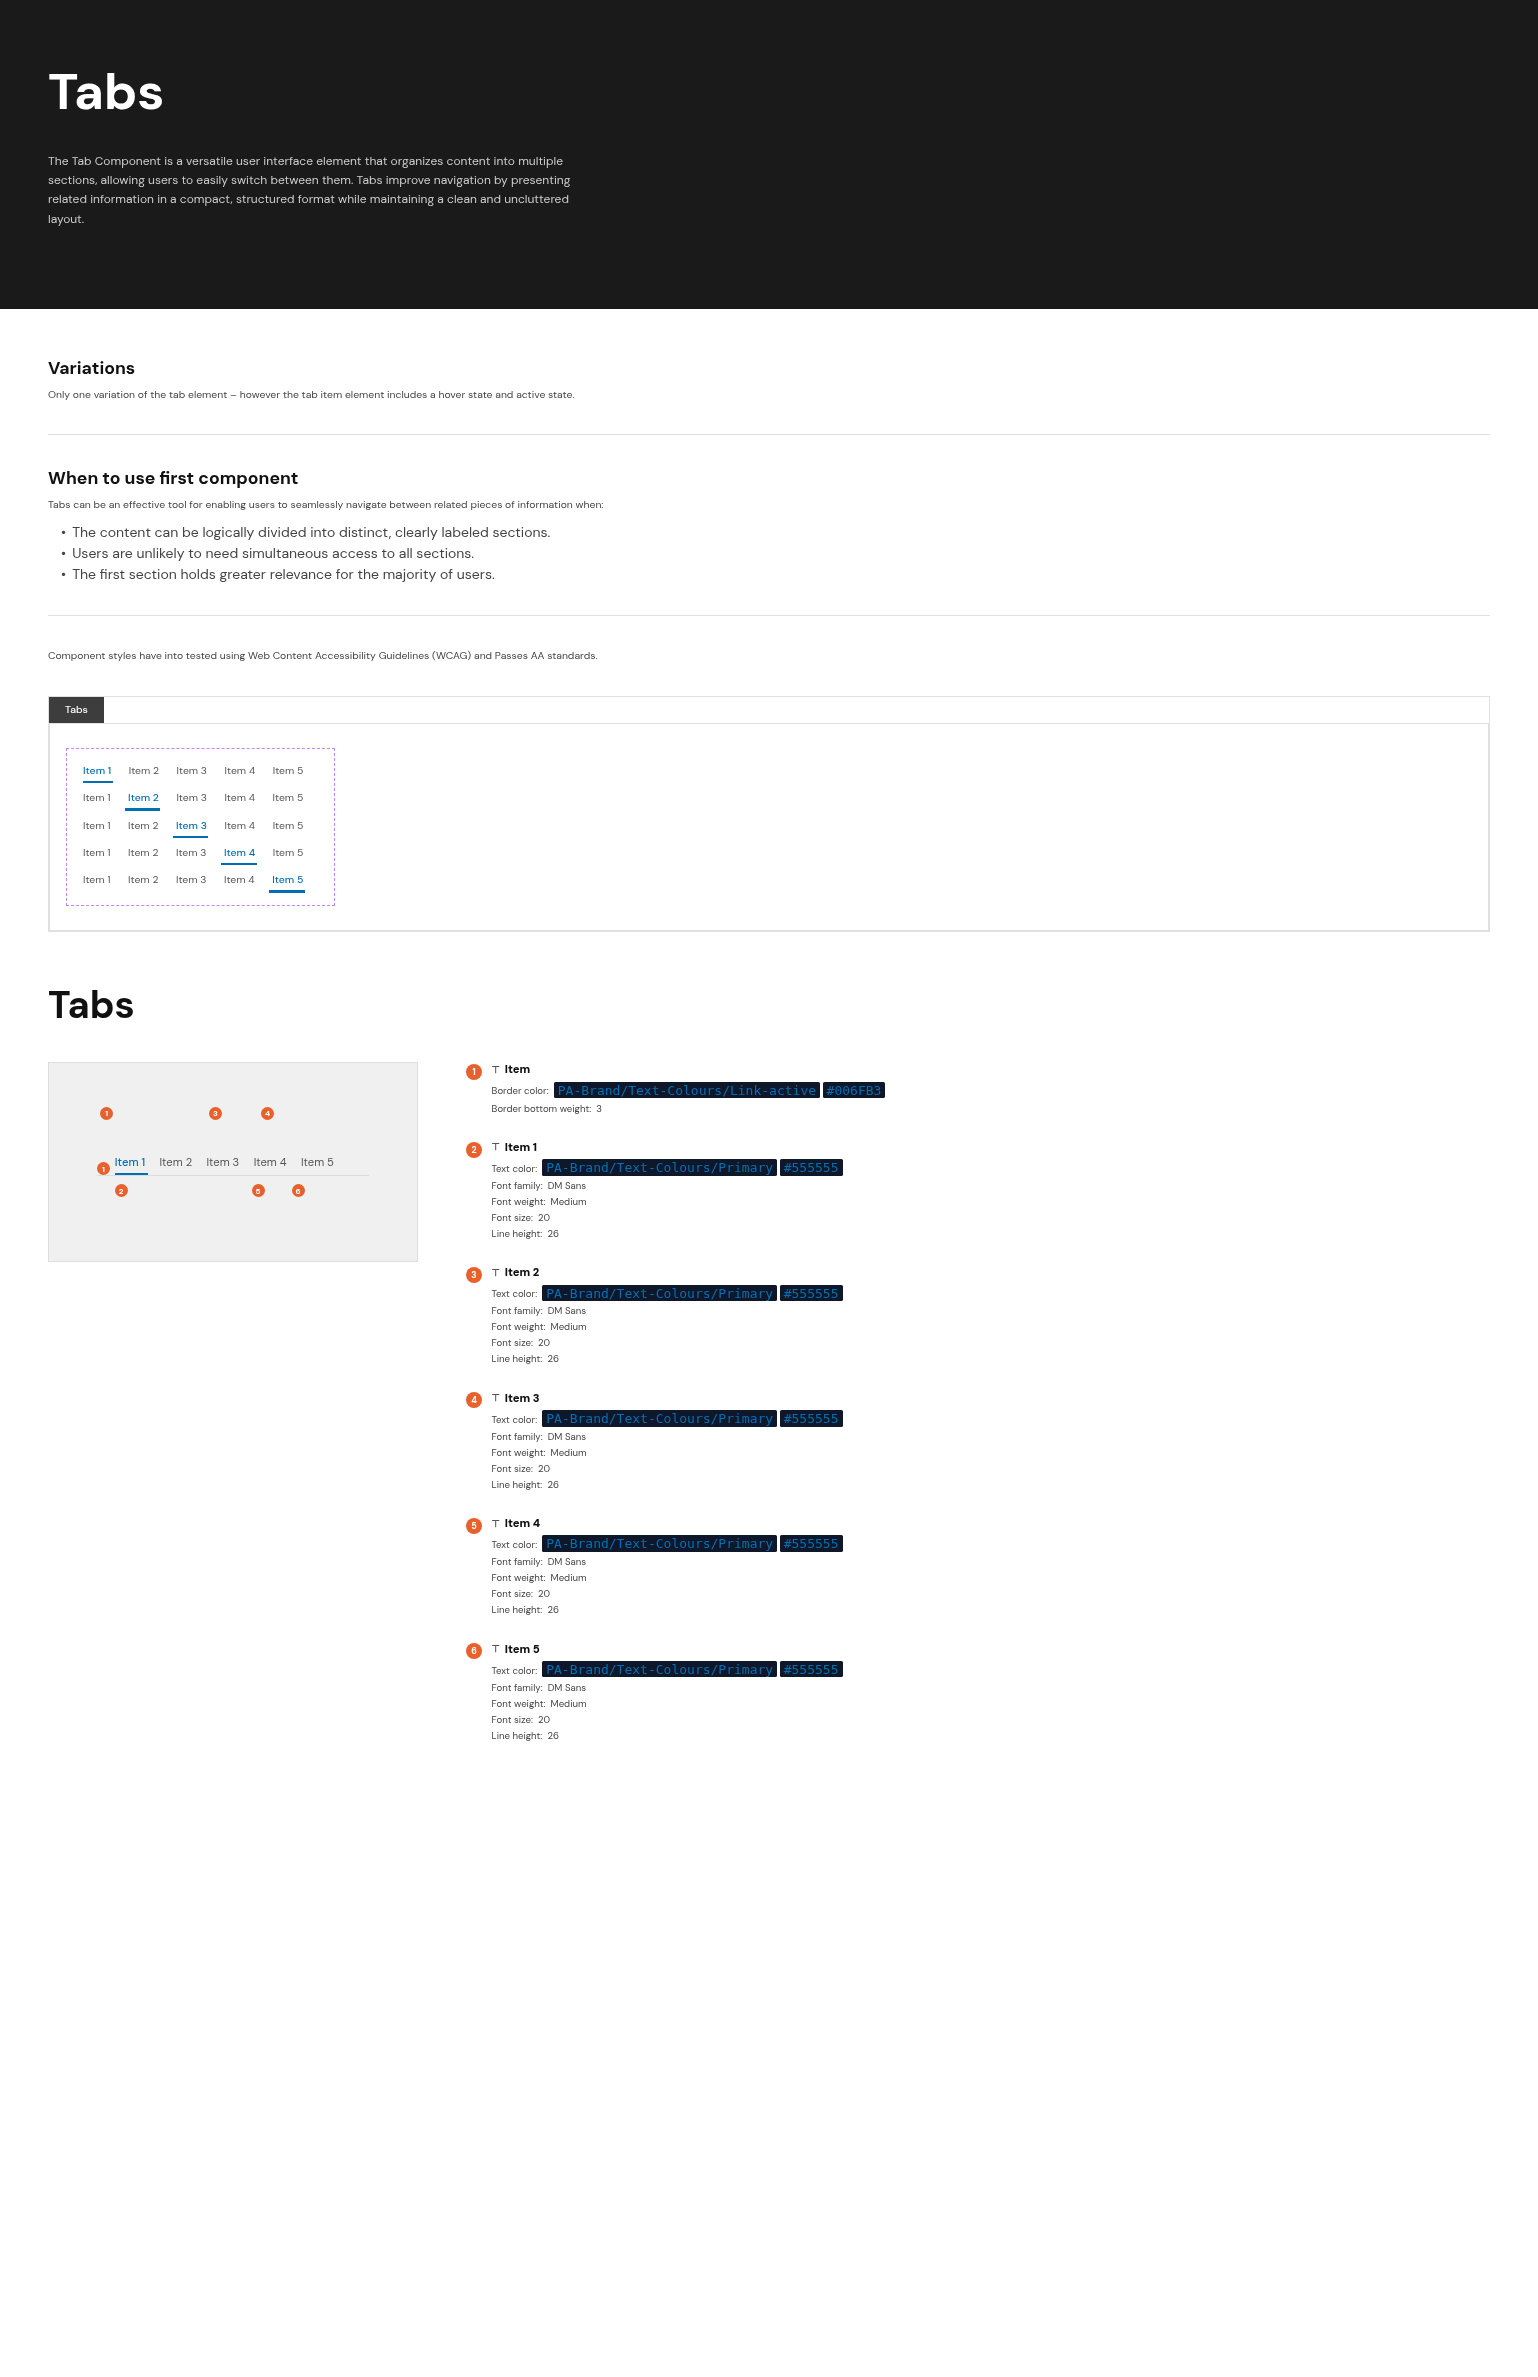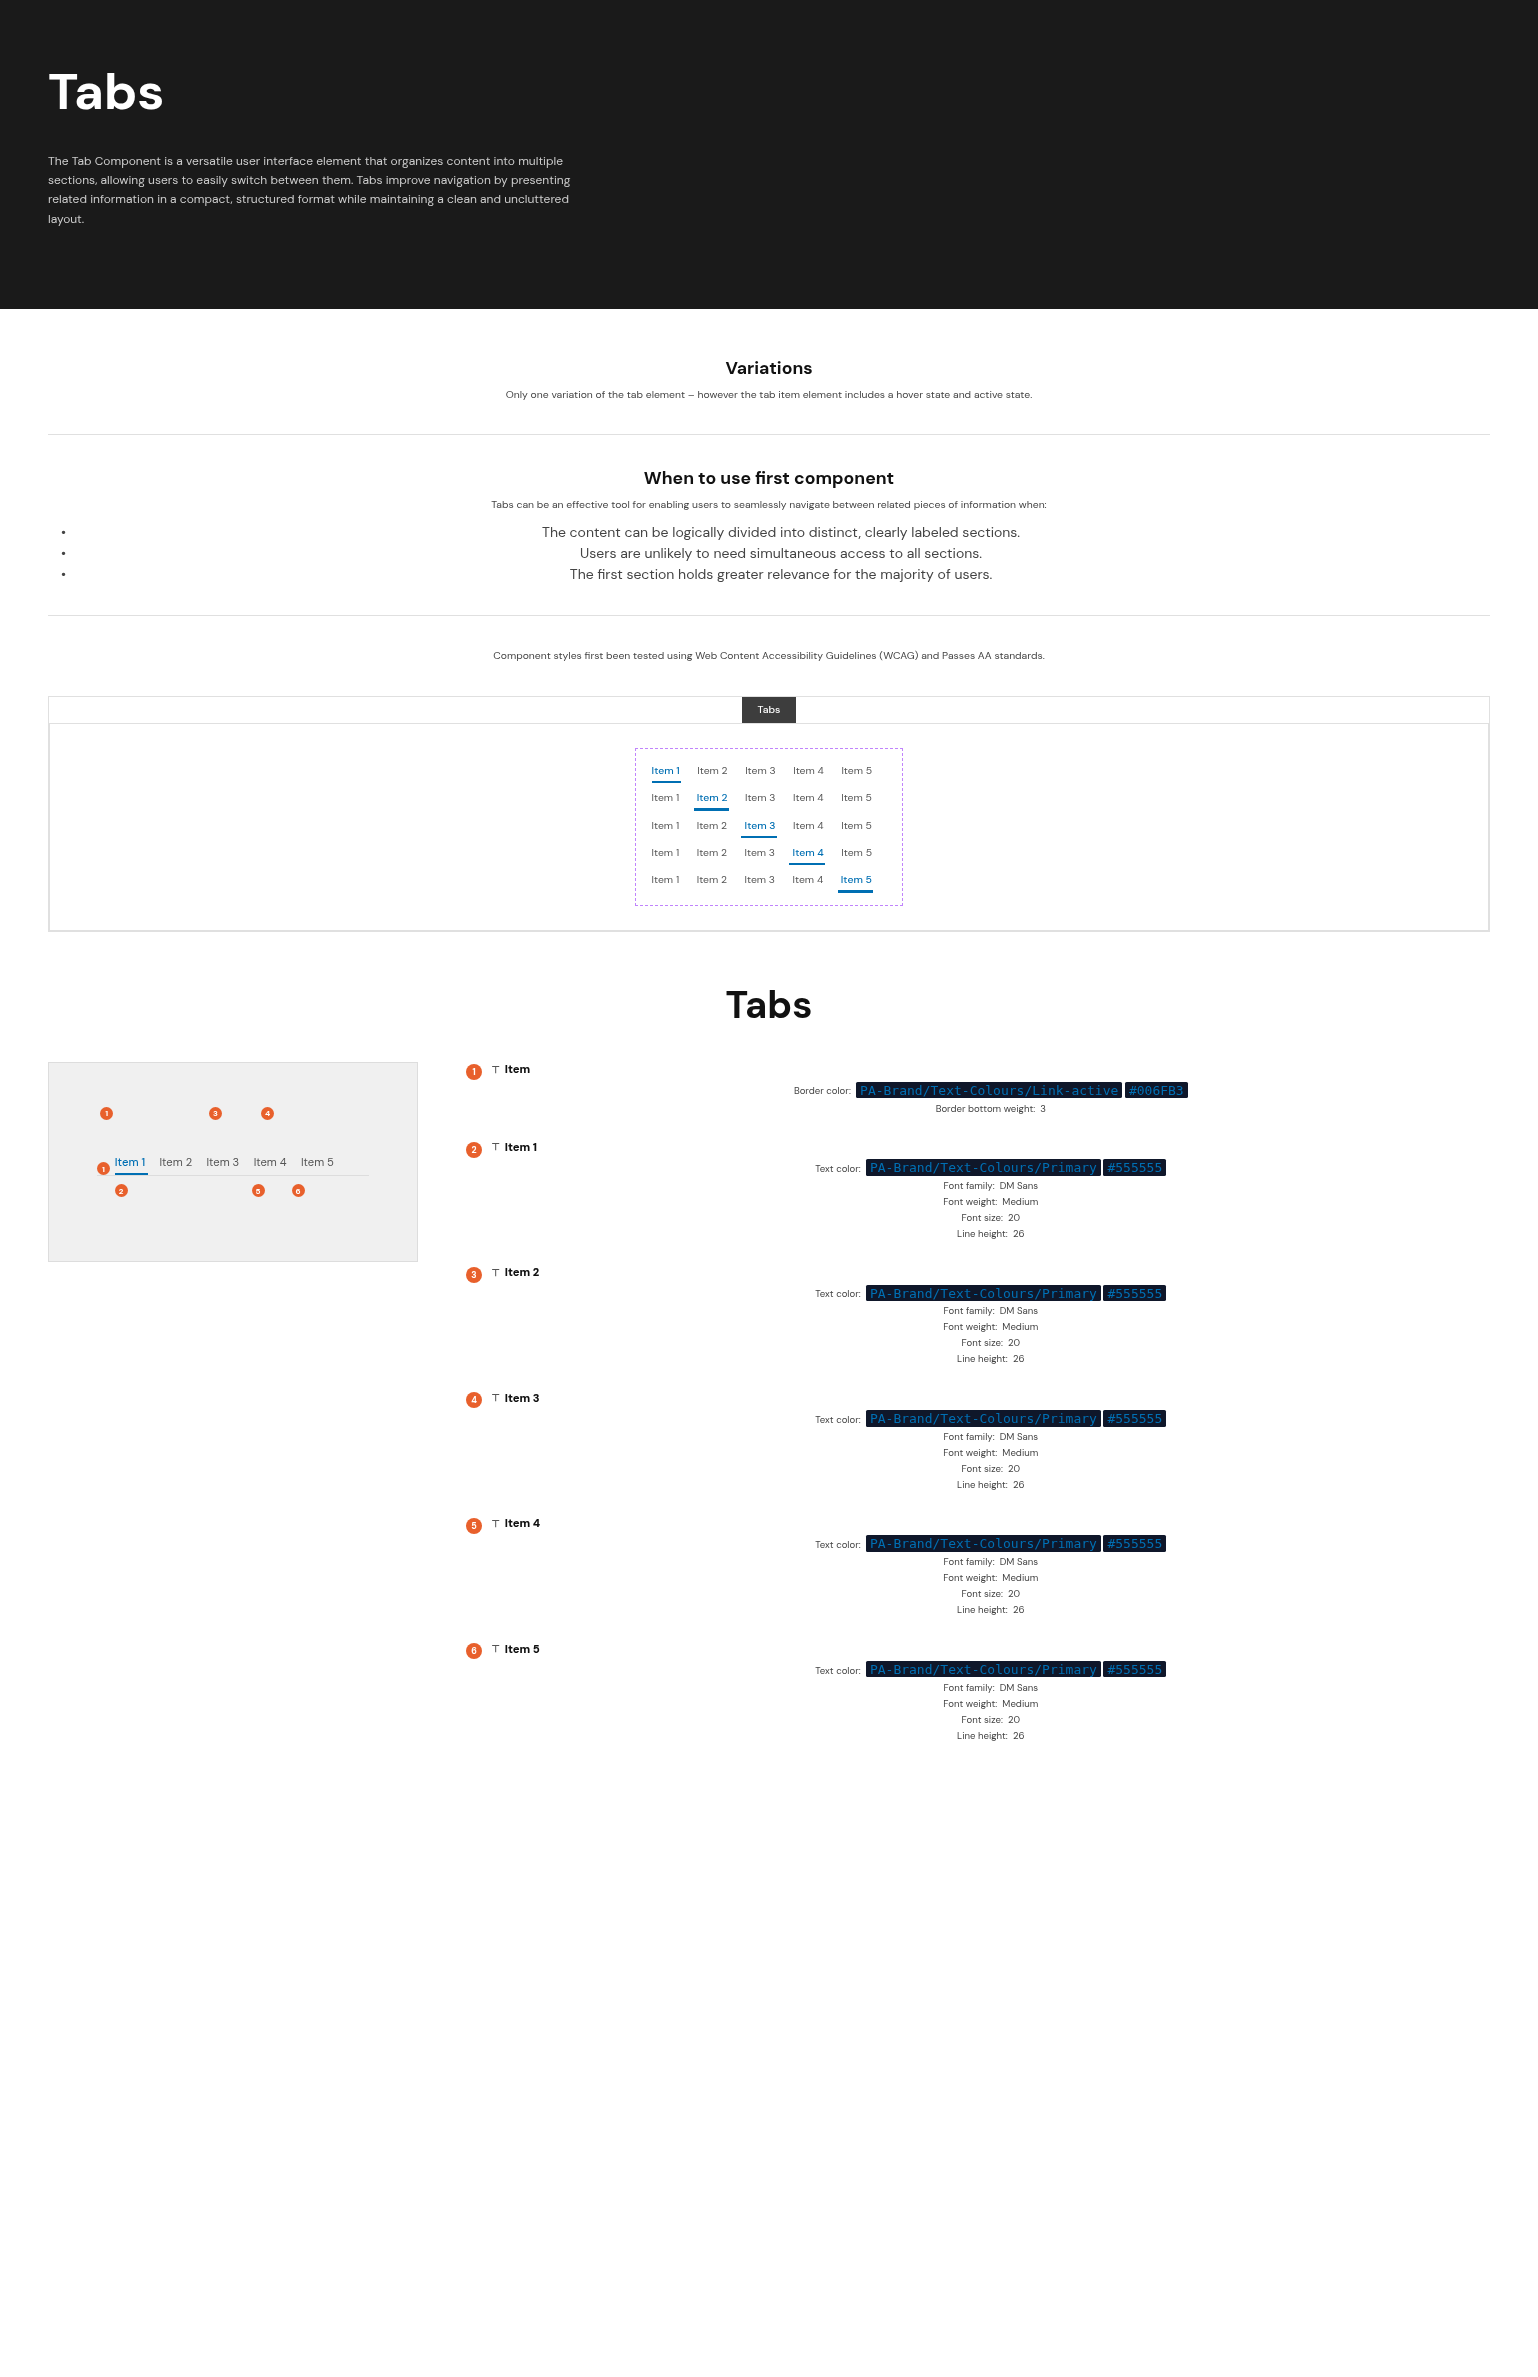--- a/index.html
+++ b/index.html
@@ -22,21 +22,20 @@
       font-size: 12px;
       line-height: 1.6;
       max-width: 545px;
       color: #ccc;
     }
 
     
     .main-content {
       padding: 48px 48px 64px 48px;
       max-width: 1539px;
-      text-align: center;
     }
 
     .section-heading {
       font-size: 17.6px;
       font-weight: 700;
       margin-bottom: 8px;
       color: #111;
     }
     .section-subtext {
       font-size: 10.4px;
@@ -243,21 +242,21 @@
     <ul class="bullet-list">
       <li>The content can be logically divided into distinct, clearly labeled sections.</li>
       <li>Users are unlikely to need simultaneous access to all sections.</li>
       <li>The first section holds greater relevance for the majority of users.</li>
     </ul>
   </div>
 
   <hr class="section-divider">
 
   <div>
-    <p class="section-subtext">Component styles first been tested using Web Content Accessibility Guidelines (WCAG) and Passes AA standards.</p>
+    <p class="section-subtext">Component styles have into tested using Web Content Accessibility Guidelines (WCAG) and Passes AA standards.</p>
   </div>
 
   <div class="tabs-preview-container">
     <div>
       <span class="tabs-preview-header">Tabs</span>
     </div>
     <div class="tabs-preview-body">
       <div class="tab-row-wrapper">
         
         <div class="tab-row">

